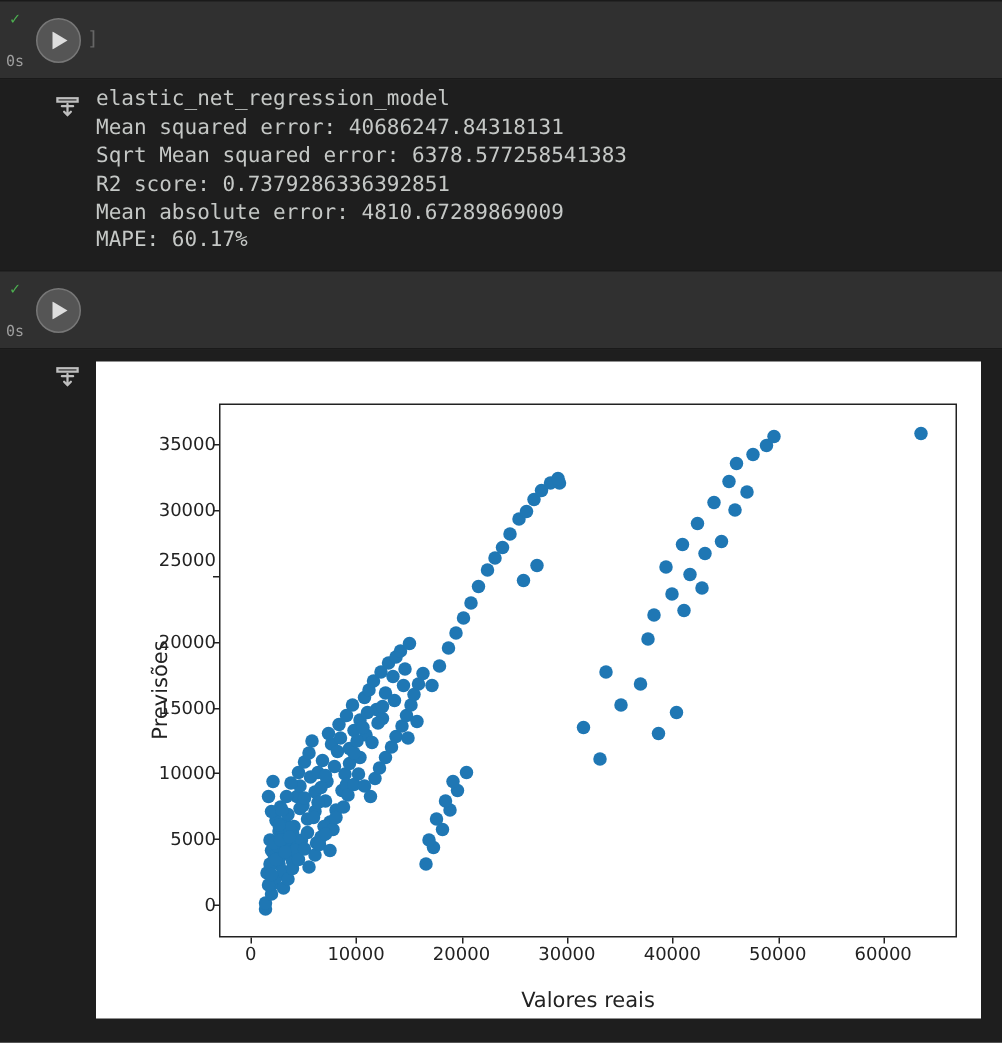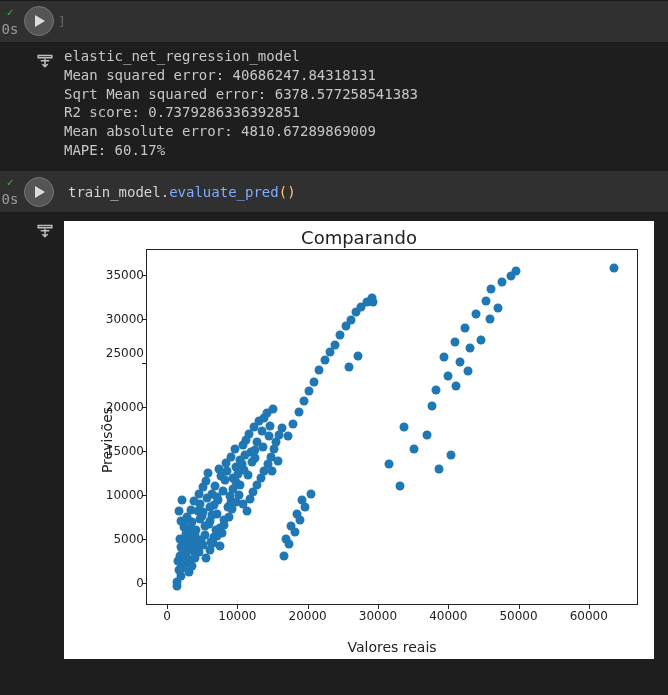--- a/index.html
+++ b/index.html
@@ -31,23 +31,23 @@
     align-items: center;
     padding-top: 2px;
   }
   .status-check {
     color: #4caf50;
     font-size: 11px;
     line-height: 1;
   }
   .status-time {
     color: #9e9e9e;
-    font-size: 14px;
+    font-size: 10px;
     line-height: 1.2;
-    margin-top: 3px;
+    margin-top: 18px;
   }
   .run-btn {
     width: 28px;
     height: 28px;
     border-radius: 50%;
     background: #555;
     border: 1px solid #777;
     display: flex;
     align-items: center;
     justify-content: center;
@@ -217,34 +217,32 @@
   <div class="code-row">
     <div class="status-col">
       <span class="status-check">✓</span>
       <span class="status-time">0s</span>
     </div>
     <div class="run-btn">
       <svg viewBox="0 0 10 12">
           <path d="M0 0 L10 6 L0 12 Z"></path>
         </svg>
     </div>
-    <div class="code-text" style="padding-left:14px"><span class="tok-obj">train_model</span><span class="tok-obj">.</span><span class="tok-func">evaluate_pred</span><span class="tok-paren yellow">(</span><span class="tok-paren yellow">)</span></div>
   </div>
 
   <div class="output-row">
     <div class="out-icon-col">
       <span class="out-icon">
         <svg viewBox="0 0 24 24">
             <rect x="3" y="6" width="18" height="3"></rect>
             <path d="M7 13 L17 13 M12 11 L12 21 M9 18 L12 21 L15 18" stroke-linecap="round"></path>
           </svg>
       </span>
     </div>
     <div class="chart-area">
-      <div class="chart-title">Comparando</div>
       <div class="yaxis-label">Previsões</div>
       <div class="xaxis-label">Valores reais</div>
       <div class="plot-box" id="plot-area">
           <div class="pt" style="left: 29.52px; top: 335.783px;"></div>
           <div class="pt" style="left: 30.2229px; top: 331.827px;"></div>
           <div class="pt" style="left: 33.7371px; top: 326.114px;"></div>
           <div class="pt" style="left: 35.1429px; top: 318.202px;"></div>
           <div class="pt" style="left: 30.9257px; top: 311.17px;"></div>
           <div class="pt" style="left: 36.5486px; top: 314.686px;"></div>
           <div class="pt" style="left: 38.6571px; top: 305.896px;"></div>

